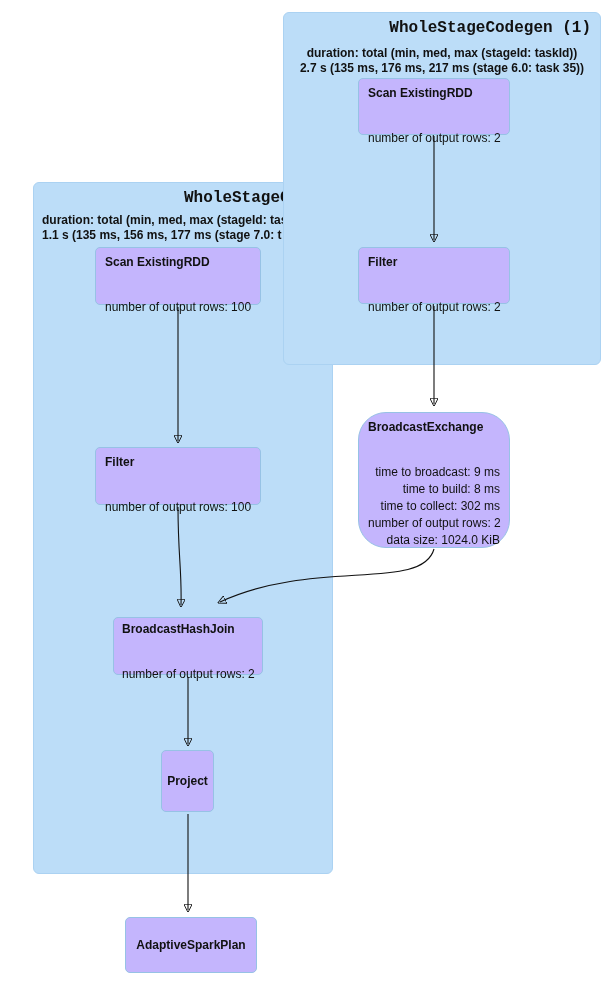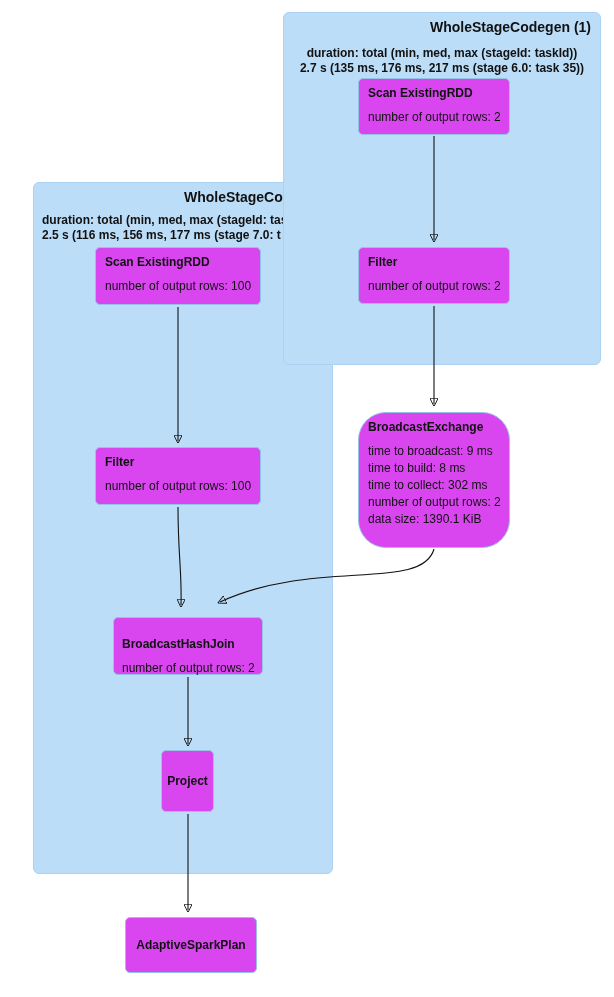--- a/index.html
+++ b/index.html
@@ -15,53 +15,55 @@
   }
 
   .cluster {
     position: absolute;
     background: #BCDDF8;
     border: 1px solid #ABD2F2;
     border-radius: 6px;
   }
   .cluster-title {
     position: absolute;
-    font-size: 14px;
+    font-size: 16px;
     font-weight: bold;
     white-space: nowrap;
+    font-family: Liberation Mono, monospace;
   }
   .cluster-duration {
     position: absolute;
     font-size: 12px;
     line-height: 15px;
     white-space: nowrap;
     font-weight: bold;
   }
   .cluster-duration.centered {
     left: 0;
     width: 100%;
     text-align: center;
   }
 
   .node {
     position: absolute;
-    background: #d946ef;
+    background: #c4b5fd;
     border: 1px solid #97C2E5;
     border-radius: 5px;
     padding: 7px 9px;
     font-size: 12px;
   }
   .node-title {
     font-weight: bold;
     white-space: nowrap;
   }
   .node-metrics {
-    margin-top: 9px;
+    margin-top: 30px;
     line-height: 17px;
     white-space: nowrap;
+    text-align: right;
   }
   .node.leaf {
     display: flex;
     align-items: center;
     justify-content: center;
     padding: 4px 6px;
   }
 
   .edges {
     position: absolute;
@@ -73,21 +75,21 @@
 </style>
 </head>
 <body>
 
 <div class="canvas">
 
   <div class="cluster" style="left:33px; top:182px; width:300px; height:692px;">
     <div class="cluster-title" style="top:6px; left:150px;">WholeStageCodegen (2)</div>
     <div class="cluster-duration" style="top:30px; left:8px;">
       <div>duration: total (min, med, max (stageId: taskId))</div>
-      <div>2.5 s (116 ms, 156 ms, 177 ms (stage 7.0: t</div>
+      <div>1.1 s (135 ms, 156 ms, 177 ms (stage 7.0: t</div>
     </div>
   </div>
 
   <div class="cluster" style="left:283px; top:12px; width:318px; height:353px;">
     <div class="cluster-title" style="top:6px; right:9px;">WholeStageCodegen (1)</div>
     <div class="cluster-duration centered" style="top:33px;">
       <div>duration: total (min, med, max (stageId: taskId))</div>
       <div>2.7 s (135 ms, 176 ms, 217 ms (stage 6.0: task 35))</div>
     </div>
   </div>
@@ -106,39 +108,39 @@
     </div>
   </div>
 
   <div class="node" style="left:358px; top:412px; width:152px; height:136px;border-radius:28px;">
     <div class="node-title">BroadcastExchange</div>
     <div class="node-metrics">
       <div>time to broadcast: 9 ms</div>
       <div>time to build: 8 ms</div>
       <div>time to collect: 302 ms</div>
       <div>number of output rows: 2</div>
-      <div>data size: 1390.1 KiB</div>
+      <div>data size: 1024.0 KiB</div>
     </div>
   </div>
 
   <div class="node" style="left:95px; top:247px; width:166px; height:58px;">
     <div class="node-title">Scan ExistingRDD</div>
     <div class="node-metrics">
       <div>number of output rows: 100</div>
     </div>
   </div>
 
   <div class="node" style="left:95px; top:447px; width:166px; height:58px;">
     <div class="node-title">Filter</div>
     <div class="node-metrics">
       <div>number of output rows: 100</div>
     </div>
   </div>
 
-  <div class="node" style="left:113px; top:617px; width:150px; height:58px; padding:19px 8px;">
+  <div class="node" style="left:113px; top:617px; width:150px; height:58px; padding:4px 8px;">
     <div class="node-title">BroadcastHashJoin</div>
     <div class="node-metrics">
       <div>number of output rows: 2</div>
     </div>
   </div>
 
   <div class="node leaf" style="left:125px; top:917px; width:132px; height:56px;">
     <div class="node-title">AdaptiveSparkPlan</div>
   </div>
 

